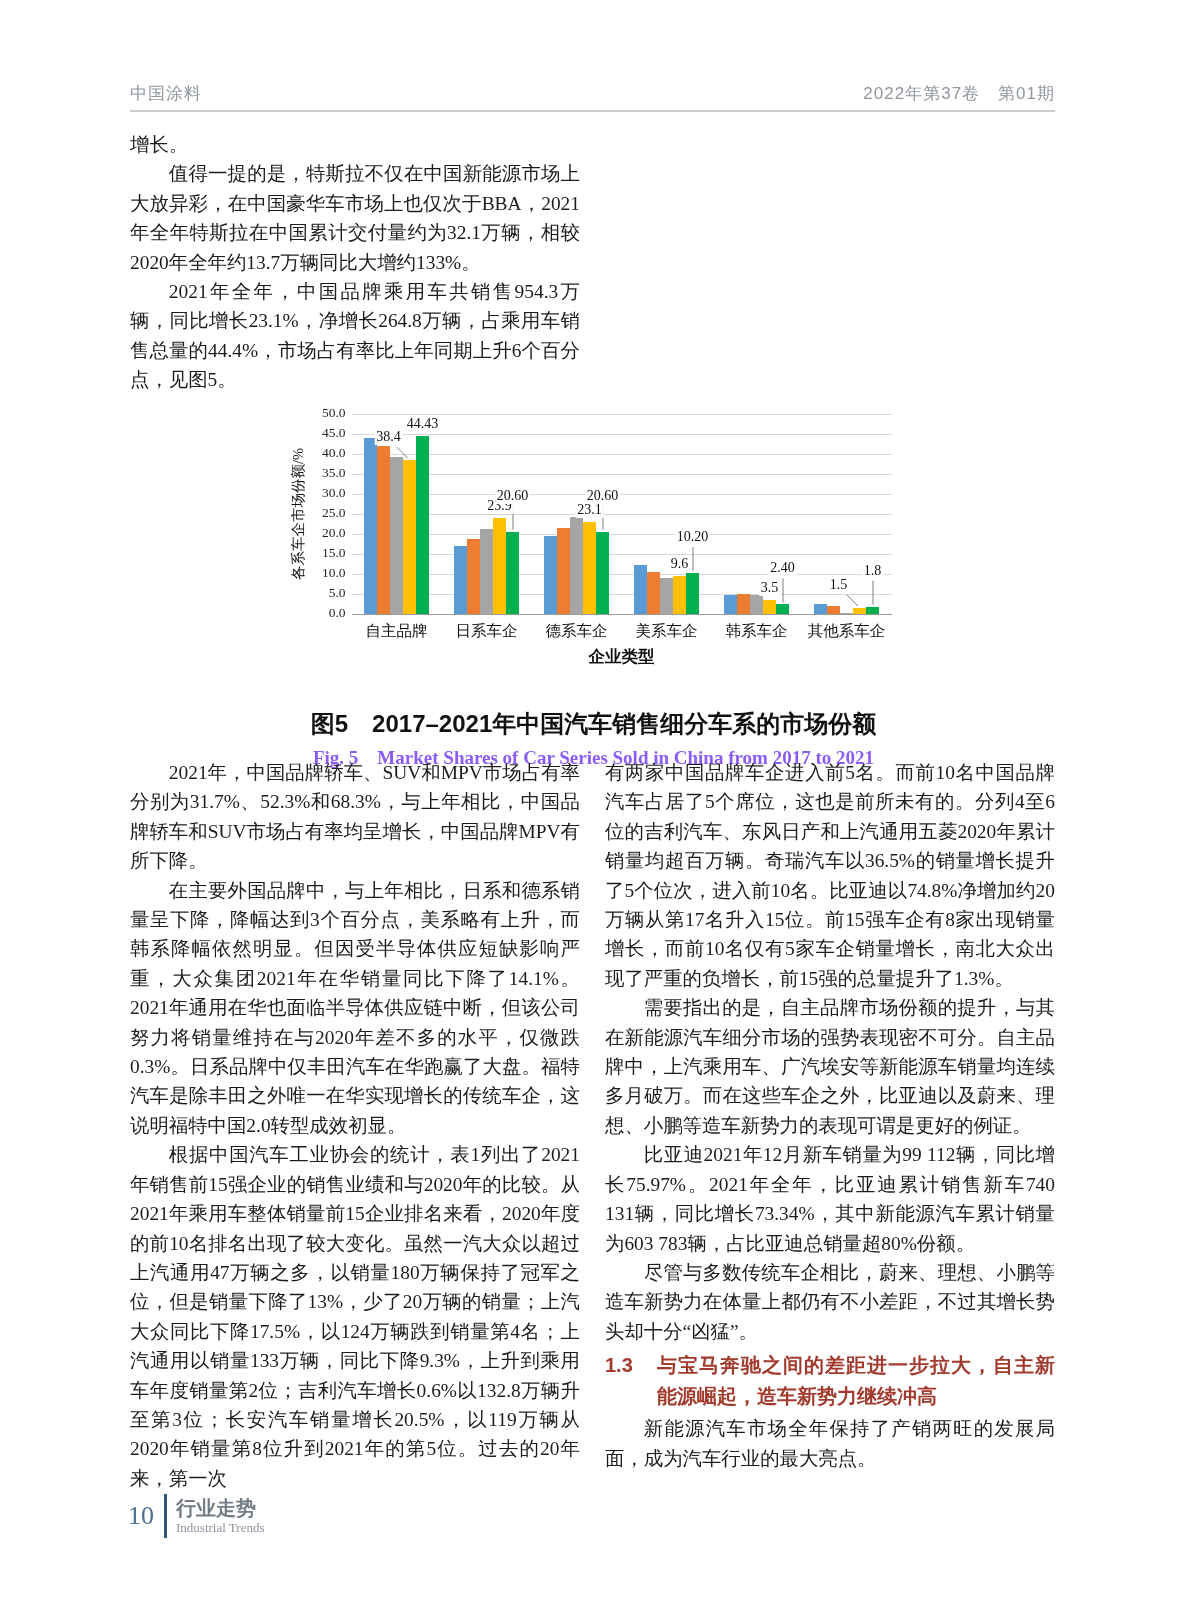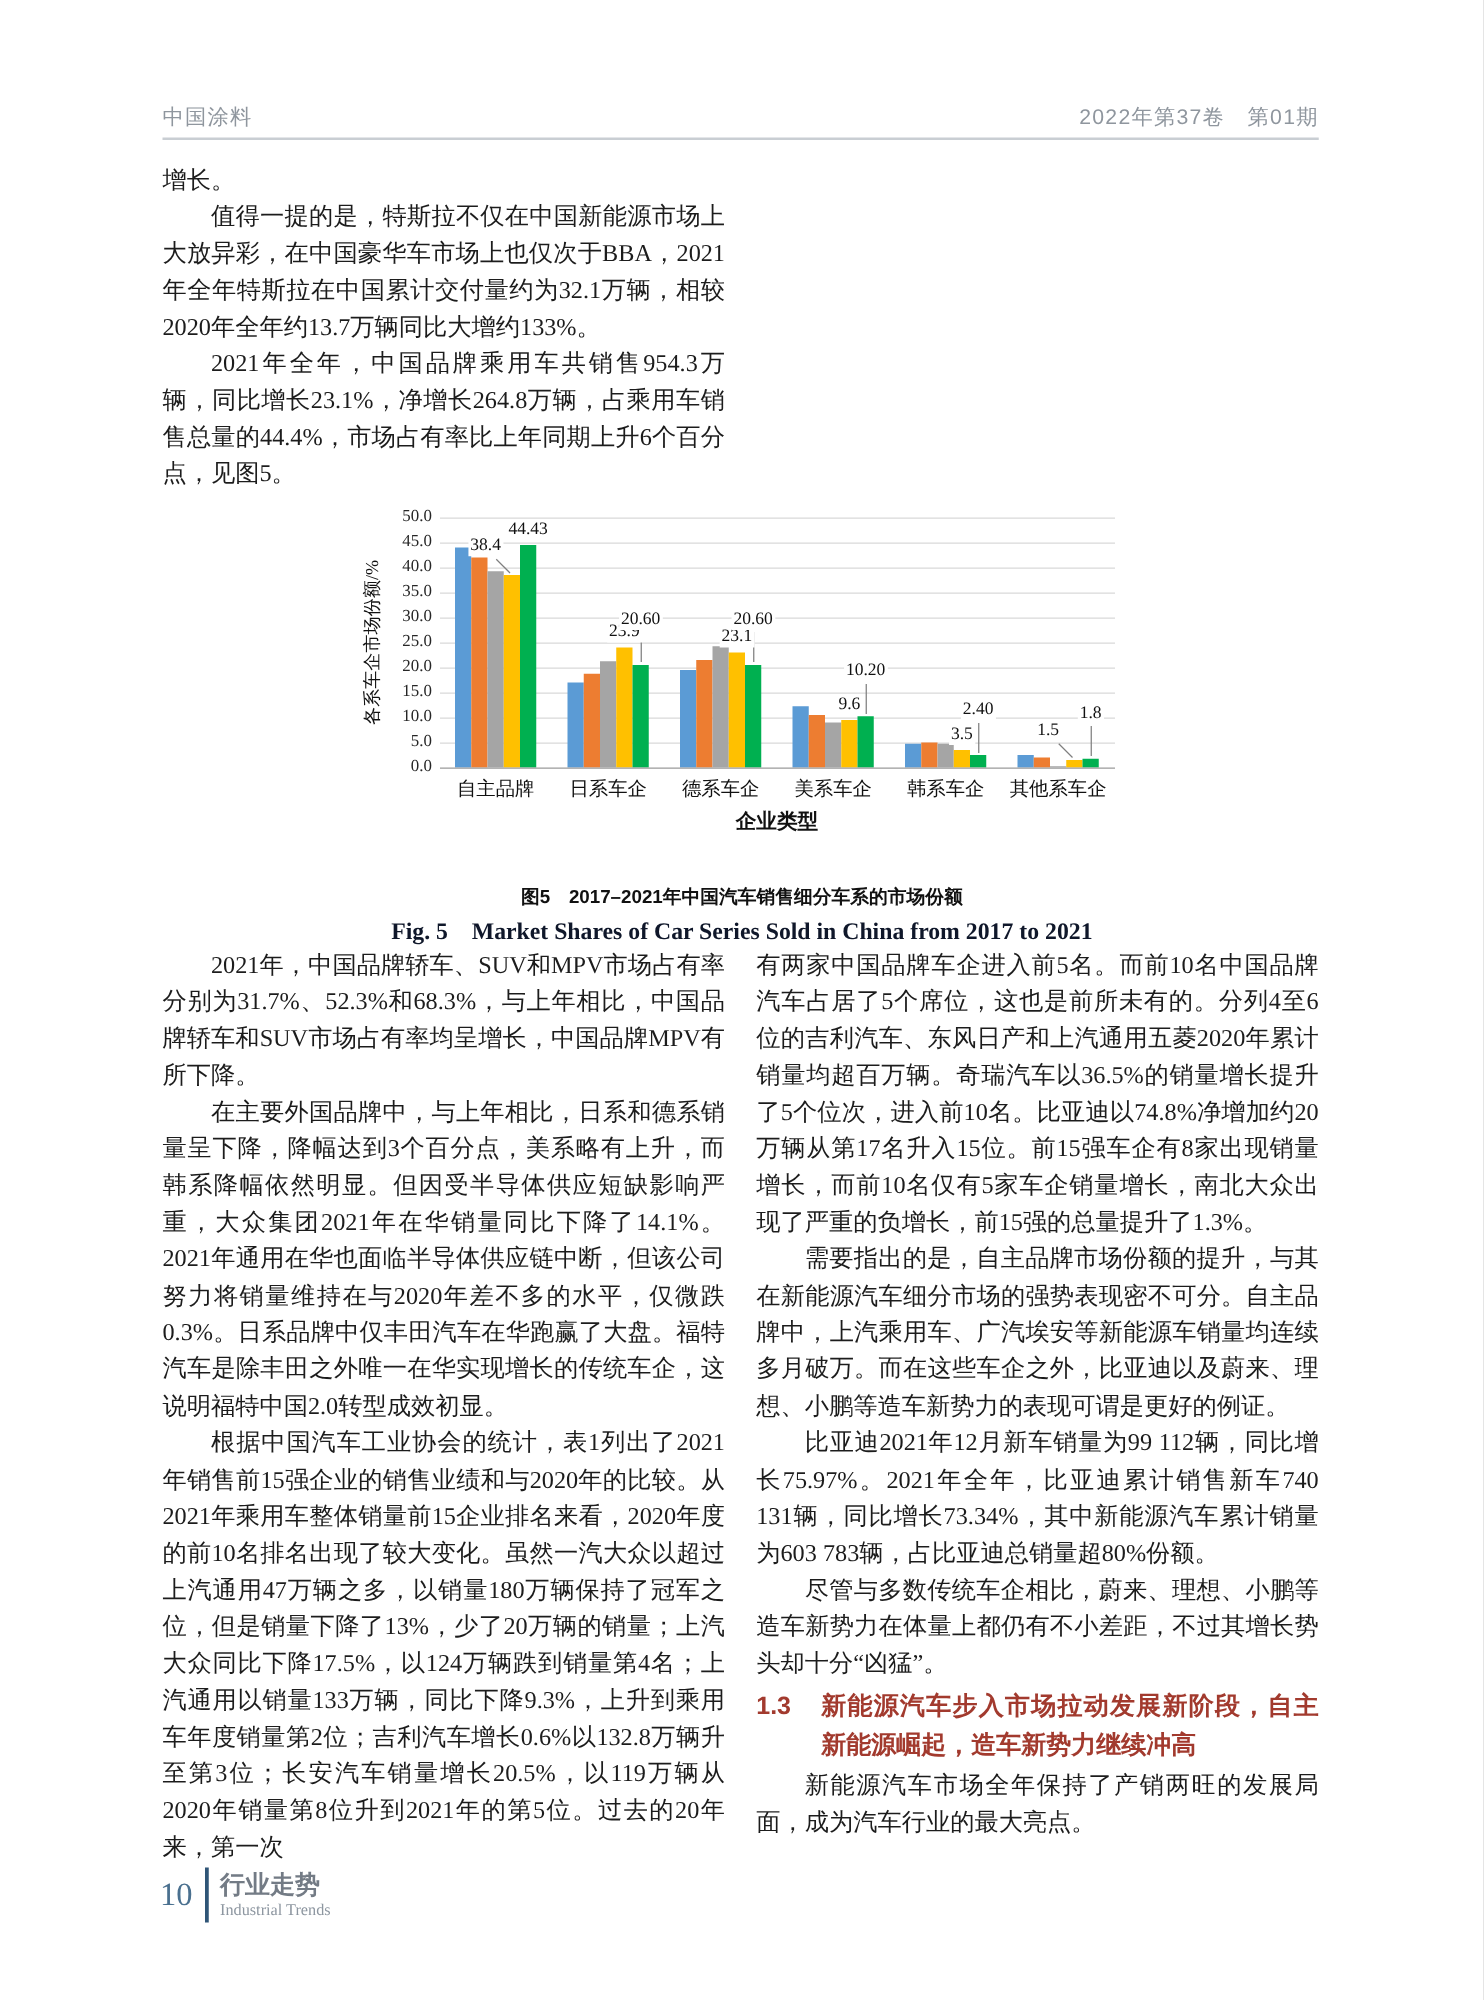--- a/index.html
+++ b/index.html
@@ -37,23 +37,23 @@
         font-size:14.5px;white-space:nowrap;color:#111;}
   .xlab{position:absolute;text-align:center;font-size:16.5px;color:#111;}
   .legend{position:absolute;left:0;width:100%;display:flex;justify-content:center;
           gap:7px;font-size:13.5px;color:#111;}
   .litem{display:flex;align-items:center;}
   .lsq{display:inline-block;width:11px;height:11px;margin-right:2px;}
   .dlabel{position:absolute;transform:translateX(-50%);font-size:14px;line-height:16px;
           background:#fff;padding:0 2px;z-index:3;color:#111;white-space:nowrap;}
   .leaders{position:absolute;z-index:2;overflow:visible;}
   .cap-cn{font-family:"Liberation Sans","DejaVu Sans",sans-serif;font-weight:bold;
-          font-size:15px;color:#111;text-align:center;margin-top:8px;}
+          font-size:24px;color:#111;text-align:center;margin-top:8px;}
   .cap-en{font-family:"Liberation Serif","DejaVu Serif",serif;font-weight:bold;
-          font-size:19px;color:#0f172a;text-align:center;margin-top:5px;}
+          font-size:19px;color:#8b5cf6;text-align:center;margin-top:5px;}
   
   .footer{position:absolute;left:128px;top:1494px;display:flex;align-items:center;}
   .pagenum{font-size:26px;color:#4a708f;margin-right:10px;}
   .fbar{width:3px;height:44px;background:#2f5577;margin-right:9px;}
   .fcn{font-size:20px;font-weight:bold;color:#737b85;line-height:23px;
        font-family:"Liberation Sans","DejaVu Sans",sans-serif;}
   .fen{font-size:13px;color:#8d96a0;line-height:16px;
        font-family:"Liberation Serif","DejaVu Serif",serif;}
 </style>
 </head>
@@ -171,21 +171,21 @@
       <p>在主要外国品牌中，与上年相比，日系和德系销量呈下降，降幅达到3个百分点，美系略有上升，而韩系降幅依然明显。但因受半导体供应短缺影响严重，大众集团2021年在华销量同比下降了14.1%。2021年通用在华也面临半导体供应链中断，但该公司努力将销量维持在与2020年差不多的水平，仅微跌0.3%。日系品牌中仅丰田汽车在华跑赢了大盘。福特汽车是除丰田之外唯一在华实现增长的传统车企，这说明福特中国2.0转型成效初显。</p>
       <p>根据中国汽车工业协会的统计，表1列出了2021年销售前15强企业的销售业绩和与2020年的比较。从2021年乘用车整体销量前15企业排名来看，2020年度的前10名排名出现了较大变化。虽然一汽大众以超过上汽通用47万辆之多，以销量180万辆保持了冠军之位，但是销量下降了13%，少了20万辆的销量；上汽大众同比下降17.5%，以124万辆跌到销量第4名；上汽通用以销量133万辆，同比下降9.3%，上升到乘用车年度销量第2位；吉利汽车增长0.6%以132.8万辆升至第3位；长安汽车销量增长20.5%，以119万辆从2020年销量第8位升到2021年的第5位。过去的20年来，第一次</p>
     </div>
     <div class="col">
       <p class="cont">有两家中国品牌车企进入前5名。而前10名中国品牌汽车占居了5个席位，这也是前所未有的。分列4至6位的吉利汽车、东风日产和上汽通用五菱2020年累计销量均超百万辆。奇瑞汽车以36.5%的销量增长提升了5个位次，进入前10名。比亚迪以74.8%净增加约20万辆从第17名升入15位。前15强车企有8家出现销量增长，而前10名仅有5家车企销量增长，南北大众出现了严重的负增长，前15强的总量提升了1.3%。</p>
       <p>需要指出的是，自主品牌市场份额的提升，与其在新能源汽车细分市场的强势表现密不可分。自主品牌中，上汽乘用车、广汽埃安等新能源车销量均连续多月破万。而在这些车企之外，比亚迪以及蔚来、理想、小鹏等造车新势力的表现可谓是更好的例证。</p>
       <p>比亚迪2021年12月新车销量为99 112辆，同比增长75.97%。2021年全年，比亚迪累计销售新车740 131辆，同比增长73.34%，其中新能源汽车累计销量为603 783辆，占比亚迪总销量超80%份额。</p>
       <p>尽管与多数传统车企相比，蔚来、理想、小鹏等造车新势力在体量上都仍有不小差距，不过其增长势头却十分“凶猛”。</p>
       <h3 class="sec">
         <span class="secnum">1.3</span>
-        <span class="sectext">新能源汽车步入市场拉动发展新阶段，自主新能源崛起，造车新势力继续冲高</span>
+        <span class="sectext">与宝马奔驰之间的差距进一步拉大，自主新能源崛起，造车新势力继续冲高</span>
       </h3>
       <p>新能源汽车市场全年保持了产销两旺的发展局面，成为汽车行业的最大亮点。</p>
     </div>
   </section>
 
   <div class="footer">
     <span class="pagenum">10</span>
     <span class="fbar"></span>
     <span>
       <div class="fcn">行业走势</div>

